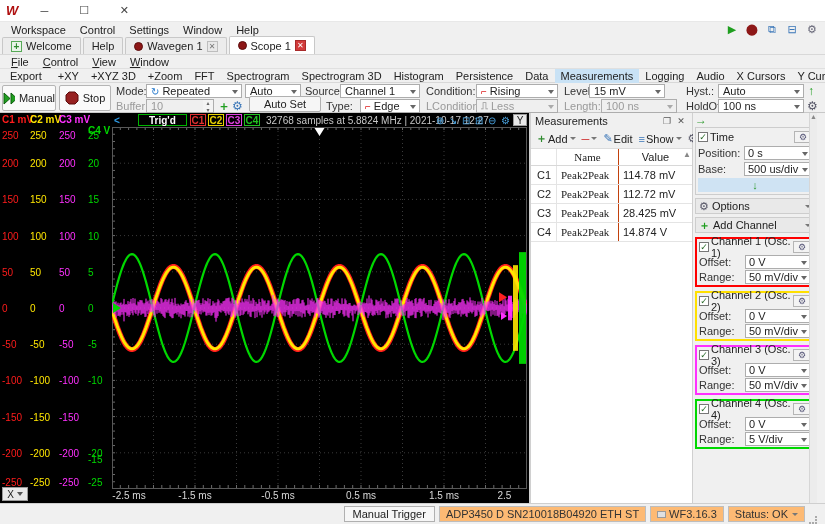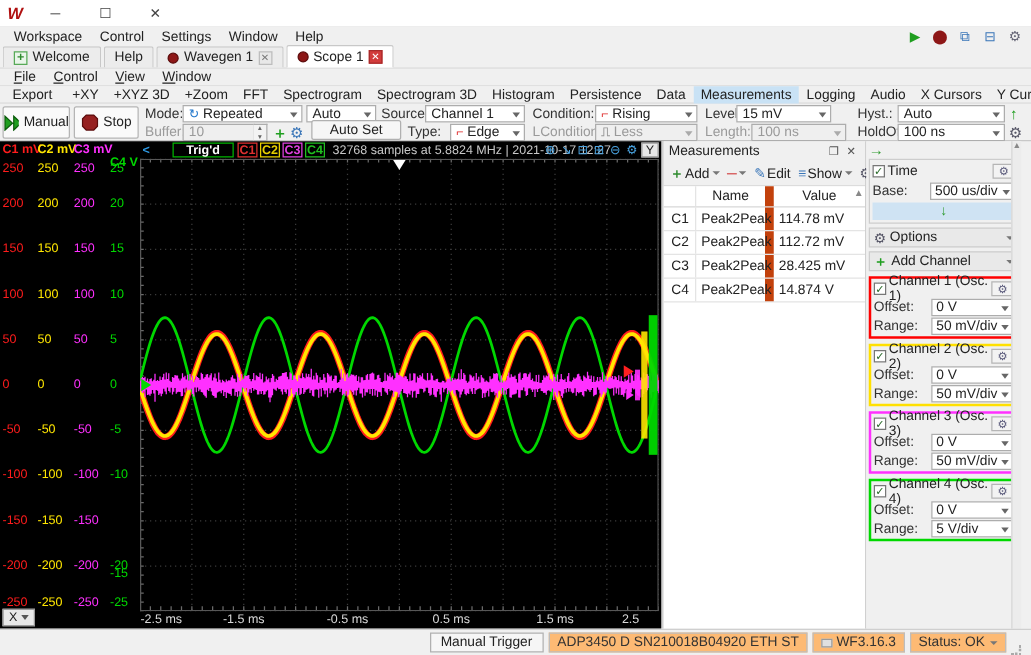--- a/index.html
+++ b/index.html
@@ -73,21 +73,21 @@
   .meas-head .hb { width:14px; text-align:center; color:#555; font-size:9px;}
   .meas-tools { height:20px; display:flex; align-items:center; padding:0 3px; gap:2px; border-bottom:1px solid #dcdcdc;}
   .mtool { display:flex; align-items:center; gap:1px; padding:0 2px; height:16px;}
   .mtool .g { color:#2e8b2e; font-weight:bold;}
   .mtool .r { color:#cc2222; font-weight:bold;}
   .mtool .b { color:#3a76b8; }
   .dArr { width:0;height:0;border-left:3px solid transparent;border-right:3px solid transparent;border-top:3px solid #777; margin-left:1px;}
   .meas-table { background:#fff; flex:1; position:relative; font-size:11px;}
   .mrow { display:flex; height:19px; line-height:19px; border-bottom:1px solid #e4e4e4;}
   .mrow .c0 { width:26px; padding-left:6px; border-right:1px solid #e4e4e4;}
-  .mrow .c1 { width:62px; padding-left:4px; border-right:7px solid #c2410c;}
+  .mrow .c1 { width:62px; padding-left:4px; border-right:1px solid #c2410c;font-family:Liberation Serif, serif;}
   .mrow .c2 { flex:1; padding-left:4px;}
   .mrow.head { height:17px; line-height:17px; color:#222; border-bottom:1px solid #d8d8d8;}
   .mrow.head .c1, .mrow.head .c2 { text-align:center; padding-left:0;}
   .mscroll { position:absolute; right:1px; top:1px; color:#888; font-size:8px;}
 
   
   .rpanel { width:124px; flex:none; background:#f0f0f0; padding:1px 2px; position:relative; font-size:11px;}
   .collapse-row { height:13px; display:flex; align-items:center;}
   .garrow { color:#2e9b2e; font-weight:bold; font-size:12px; line-height:11px;}
   .group { border:1px solid #cdcdcd; background:#f0f0f0; padding:1px 2px;}
@@ -419,20 +419,24 @@
     <div class="collapse-row">
         <span class="garrow">→</span>
       </div>
     <div class="group">
       <div class="prow">
         <span class="chk">✓</span>
         <span>Time</span>
         <span class="gearbtn">⚙</span>
       </div>
       <div class="prow">
+        <span class="lab">Position:</span>
+        <span class="pcombo"><span>0 s</span><span class="chev"></span></span>
+      </div>
+      <div class="prow">
         <span class="lab">Base:</span>
         <span class="pcombo"><span>500 us/div</span><span class="chev"></span></span>
       </div>
       <div class="bluebar">
           <span class="da">↓</span>
         </div>
     </div>
     <div class="flatrow">
       <span style="color:#556;">⚙</span>
       <span>Options</span>

